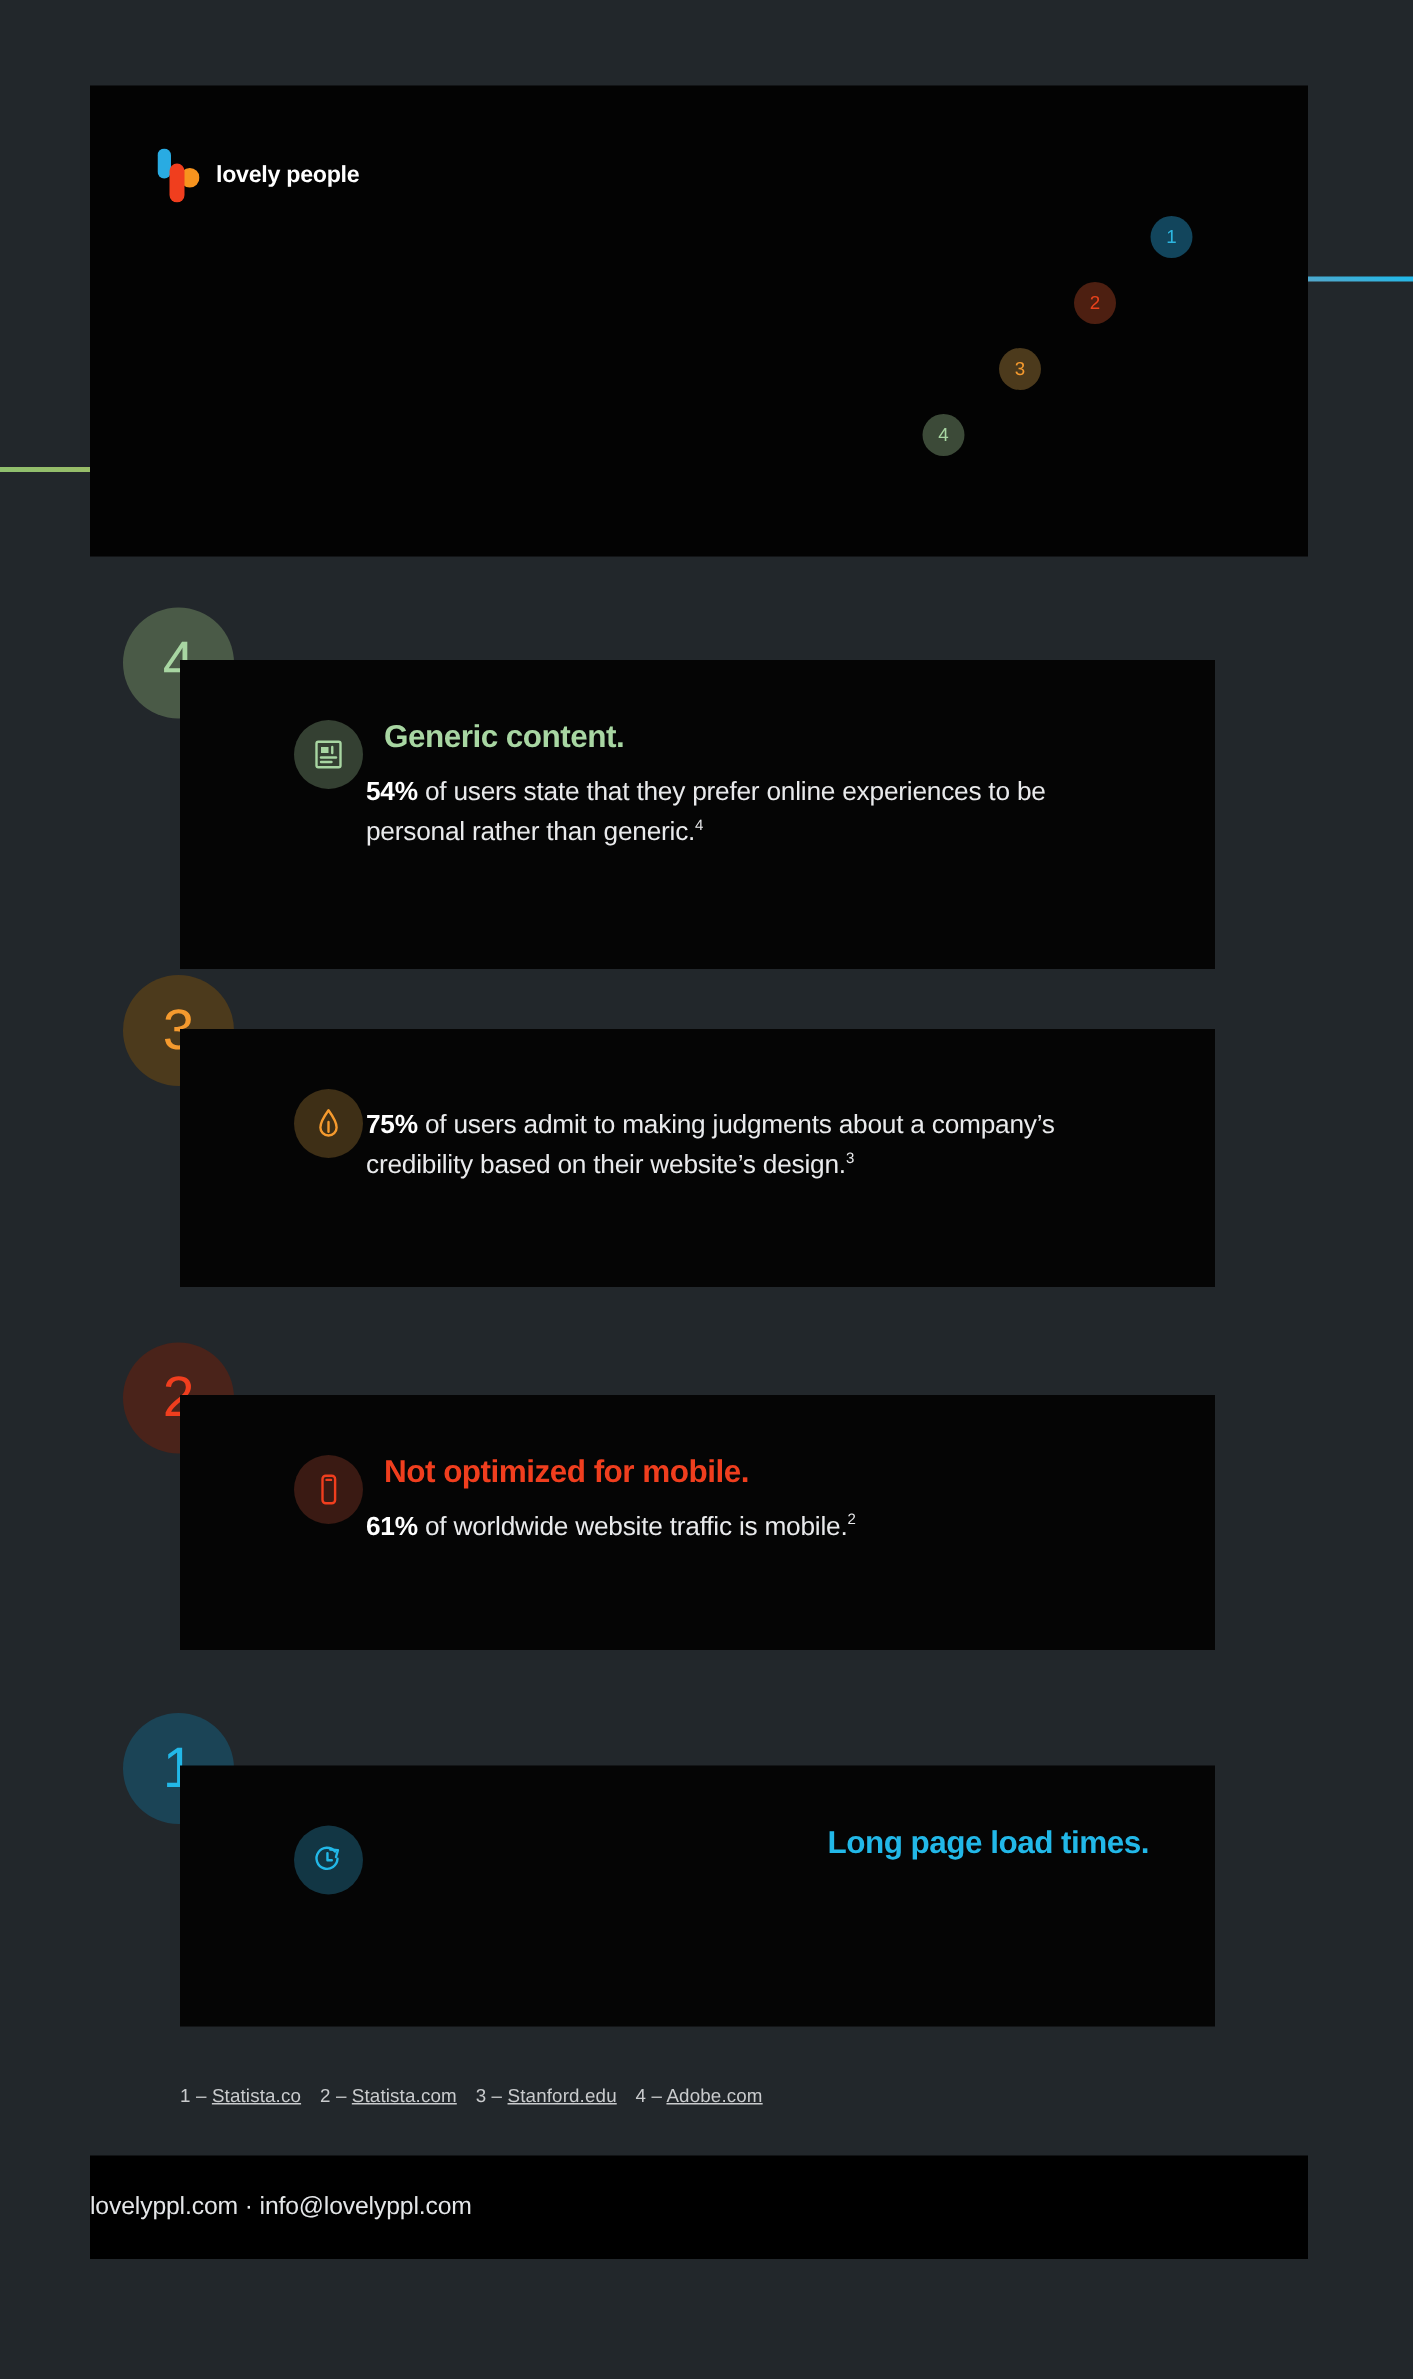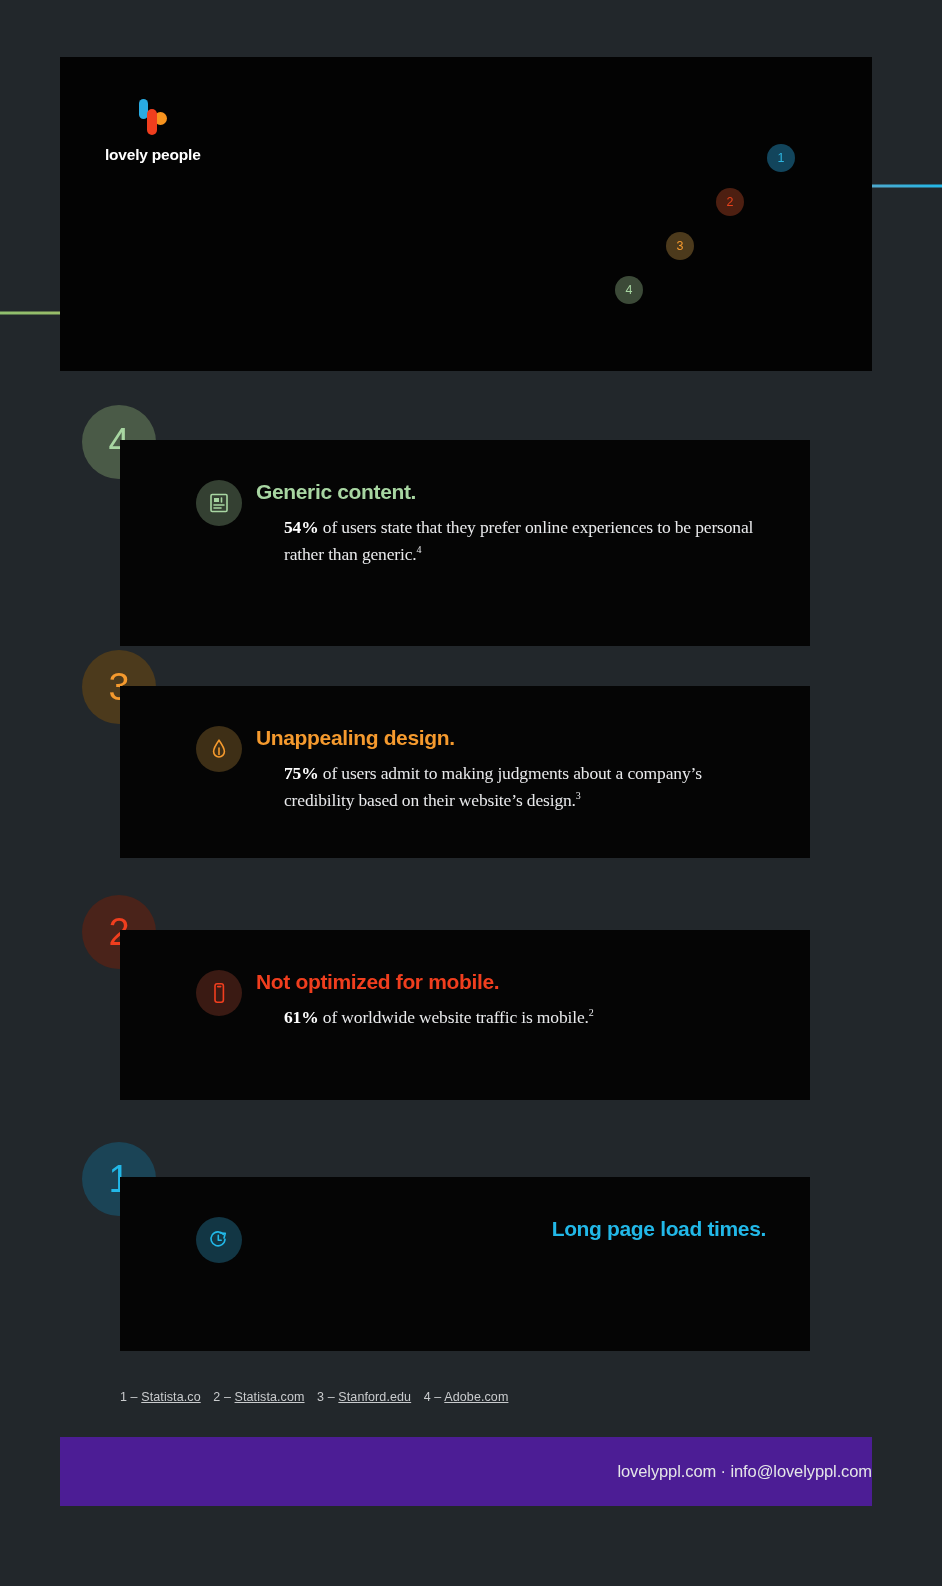--- a/index.html
+++ b/index.html
@@ -11,21 +11,21 @@
   }
   .page { position: relative; width: 942px; height: 1586px; background: #22272b; }
 
   
   .header-panel {
     position: absolute; left: 60px; top: 57px;
     width: 812px; height: 314px;
     background: #030303;
     overflow: hidden;
   }
-  .brand { position: absolute; left: 45px; top: 42px; display: flex; align-items: center; gap: 11px; flex-direction: column; }
+  .brand { position: absolute; left: 45px; top: 42px; display: flex; align-items: center; gap: 11px; }
   .brand-mark { position: relative; width: 28px; height: 36px; flex: 0 0 auto; }
   .brand-text { color: #ffffff; font-size: 15.5px; font-weight: bold; letter-spacing: -0.2px; }
 
   .headline {
     position: absolute; left: 45px; top: 100px;
     color: #ffffff; font-size: 46px; font-weight: bold;
     line-height: 1.32; letter-spacing: -1.0px;
     white-space: pre-line;
   }
 
@@ -49,24 +49,23 @@
     background: #050505;
   }
   .card-inner { position: relative; padding: 40px 44px 40px 76px; }
   .card-icon {
     position: absolute; left: 76px; top: 40px;
     width: 46px; height: 46px; border-radius: 50%;
     display: flex; align-items: center; justify-content: center;
   }
   .card-title { font-size: 21px; font-weight: bold; letter-spacing: -0.35px; margin-left: 60px; }
   .card-body {
-    margin-left: 88px; margin-top: 10px;
+    margin-left: 48px; margin-top: 10px;
     color: #e9eaec; font-size: 17.5px; line-height: 1.52; letter-spacing: -0.15px;
     max-width: 540px;
-    font-family: Liberation Serif, serif;
   }
   .card-body b { color: #ffffff; font-weight: bold; }
   .card-body sup { font-size: 10px; vertical-align: super; }
 
   
   .badge {
     position: absolute; left: 82px;
     width: 74px; height: 74px; border-radius: 50%;
     display: flex; align-items: center; justify-content: center;
     font-size: 38px; font-weight: 300; line-height: 1;
@@ -86,22 +85,22 @@
     position: absolute; left: 120px; top: 1390px;
     color: #c9cbcd; font-size: 12.5px; letter-spacing: 0.1px;
   }
   .footnotes span.lnk { text-decoration: underline; }
   .footnotes span.sep { display: inline-block; width: 9px; }
 
   
   .footer-bar {
     position: absolute; left: 60px; top: 1437px;
     width: 812px; height: 69px;
-    background: #4c1d95;
-    display: flex; align-items: center; justify-content: flex-end;
+    background: #000000;
+    display: flex; align-items: center; justify-content: flex-start;
   }
   .footer-text { color: #e4e6e8; font-size: 16.5px; letter-spacing: -0.1px; }
 </style>
 </head>
 <body>
 
 <div class="page">
 
   <svg class="stair-svg" viewBox="0 0 942 1586" width="942" height="1586">
     <defs>
@@ -160,21 +159,20 @@
 
   <div class="badge badge-3">3</div>
   <div class="card c3">
     <div class="card-inner">
       <div class="card-icon" style="background:#3e2f16">
         <svg width="24" height="24" viewBox="0 0 24 24" fill="none" stroke="#F59A2E" stroke-width="1.6">
           <path d="M12 3.2 C 8.2 8.5 6.6 12 6.6 14.6 A 5.4 5.4 0 0 0 17.4 14.6 C 17.4 12 15.8 8.5 12 3.2 Z" stroke-linejoin="round"></path>
           <line x1="12" y1="11" x2="12" y2="17.5" stroke-linecap="round"></line>
         </svg>
       </div>
-      <div class="card-title" style="color:#F59A2E">Unappealing design.</div>
       <div class="card-body">
         <b>75%</b><span> of users admit to making judgments about a company’s credibility based on their website’s design.</span><sup>3</sup>
       </div>
     </div>
   </div>
 
   <div class="badge badge-2">2</div>
   <div class="card c2">
     <div class="card-inner">
       <div class="card-icon" style="background:#3a1a13">

